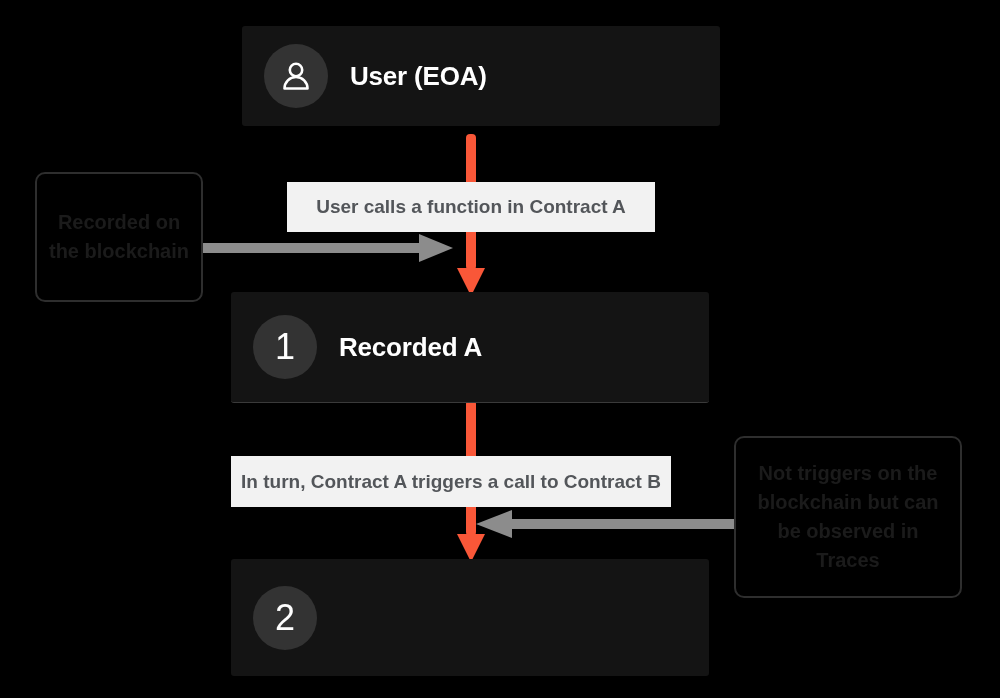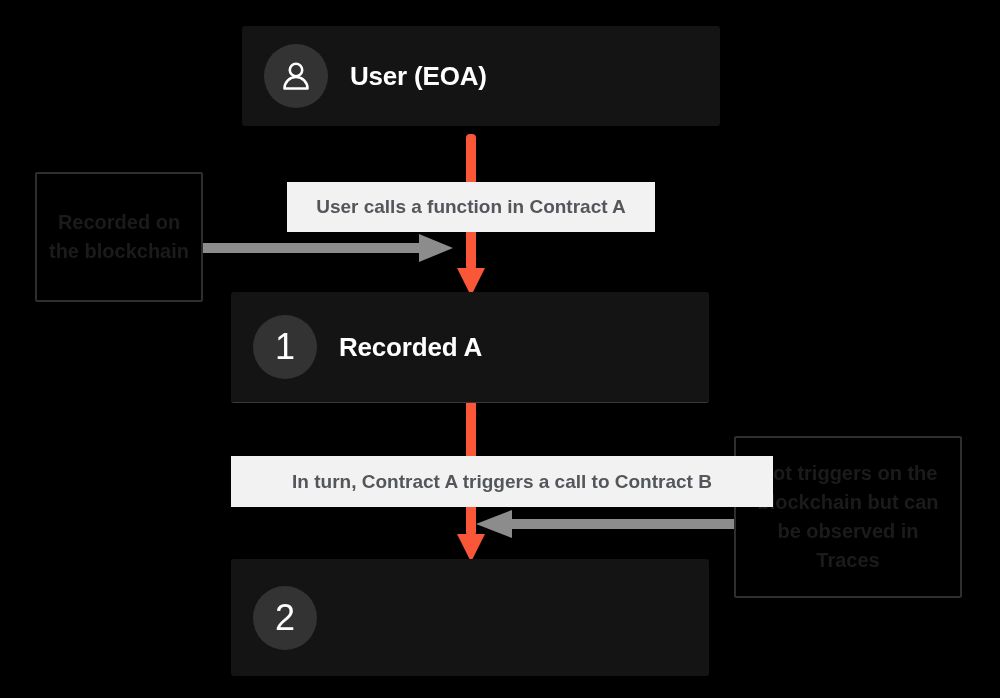--- a/index.html
+++ b/index.html
@@ -66,36 +66,36 @@
     font-size: 19px;
     display: flex;
     align-items: center;
     justify-content: center;
     padding: 0 20px;
     white-space: nowrap;
     z-index: 4;
     font-weight: bold;
   }
   #caption-1 { left: 287px; top: 182px; width: 368px; height: 50px; }
-  #caption-2 { left: 231px; top: 456px; width: 542px; height: 51px; }
+  #caption-2 { left: 231px; top: 456px; width: 440px; height: 51px; }
 
   
   .arrow-v {
     position: absolute;
     z-index: 2;
   }
   #arrow-user-a { left: 455px; top: 134px; }
   #arrow-a-b    { left: 455px; top: 400px; }
 
   
   .note {
     position: absolute;
     background: #000000;
     border: 2px solid #2e2e2e;
-    border-radius: 2px;
+    border-radius: 10px;
     display: flex;
     align-items: center;
     justify-content: center;
     text-align: center;
     padding: 6px 10px;
     z-index: 3;
   }
   .note-text {
     color: #1b1b1b;
     font-size: 20px;

